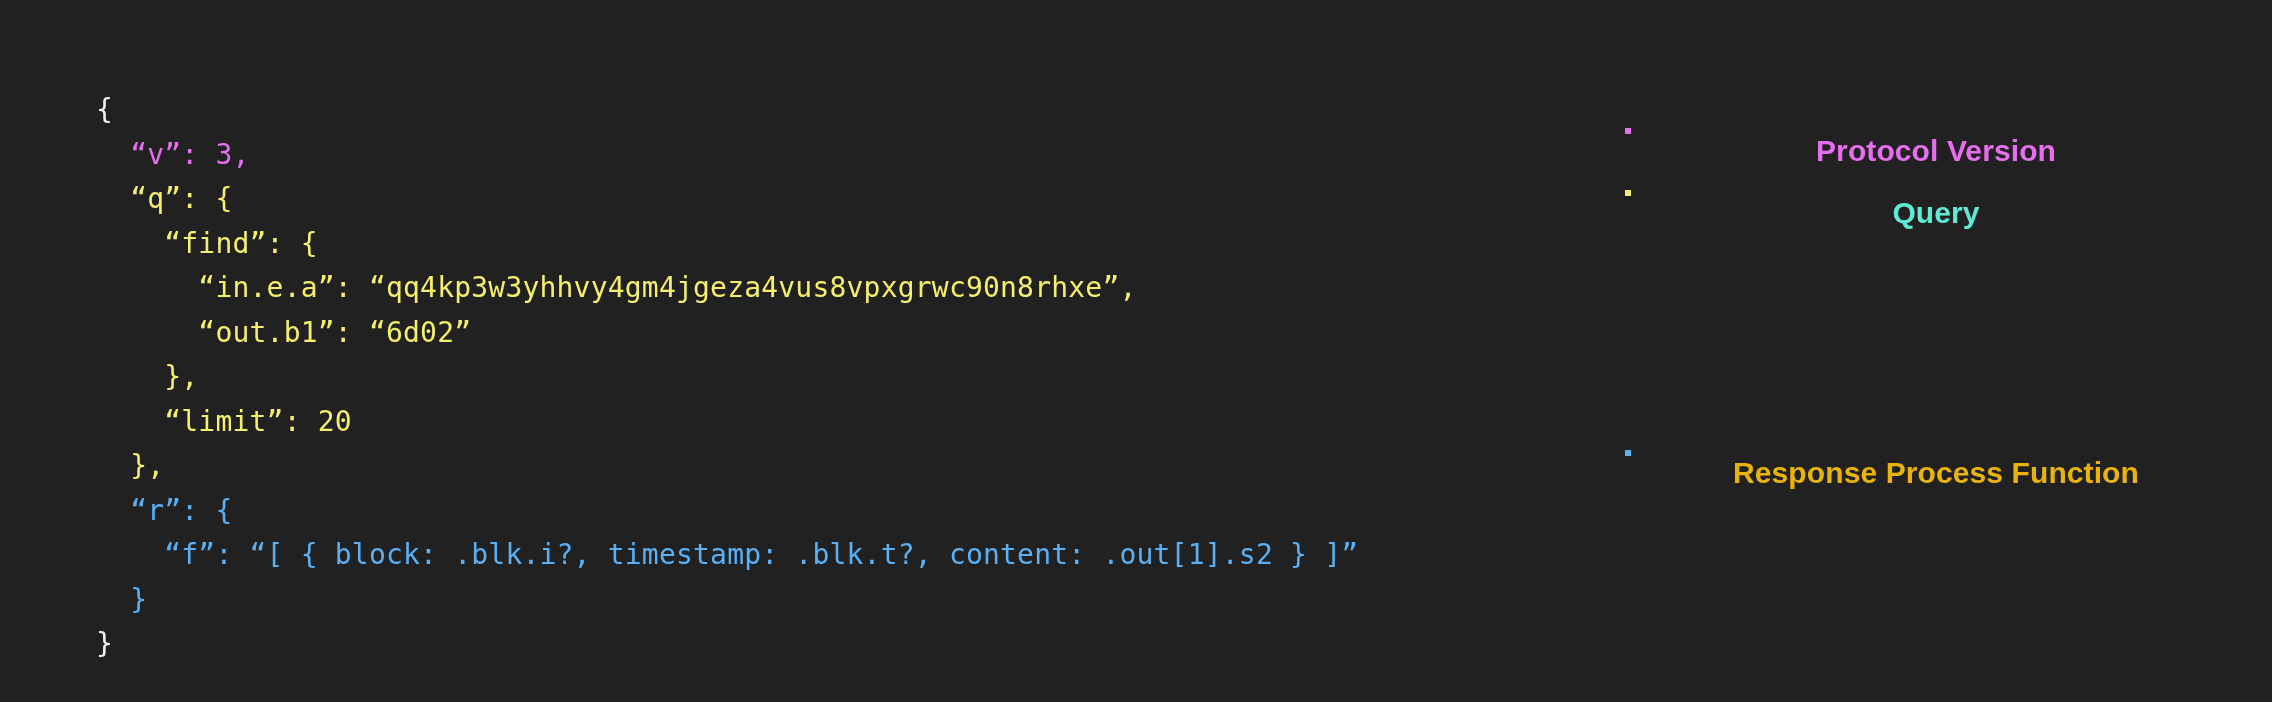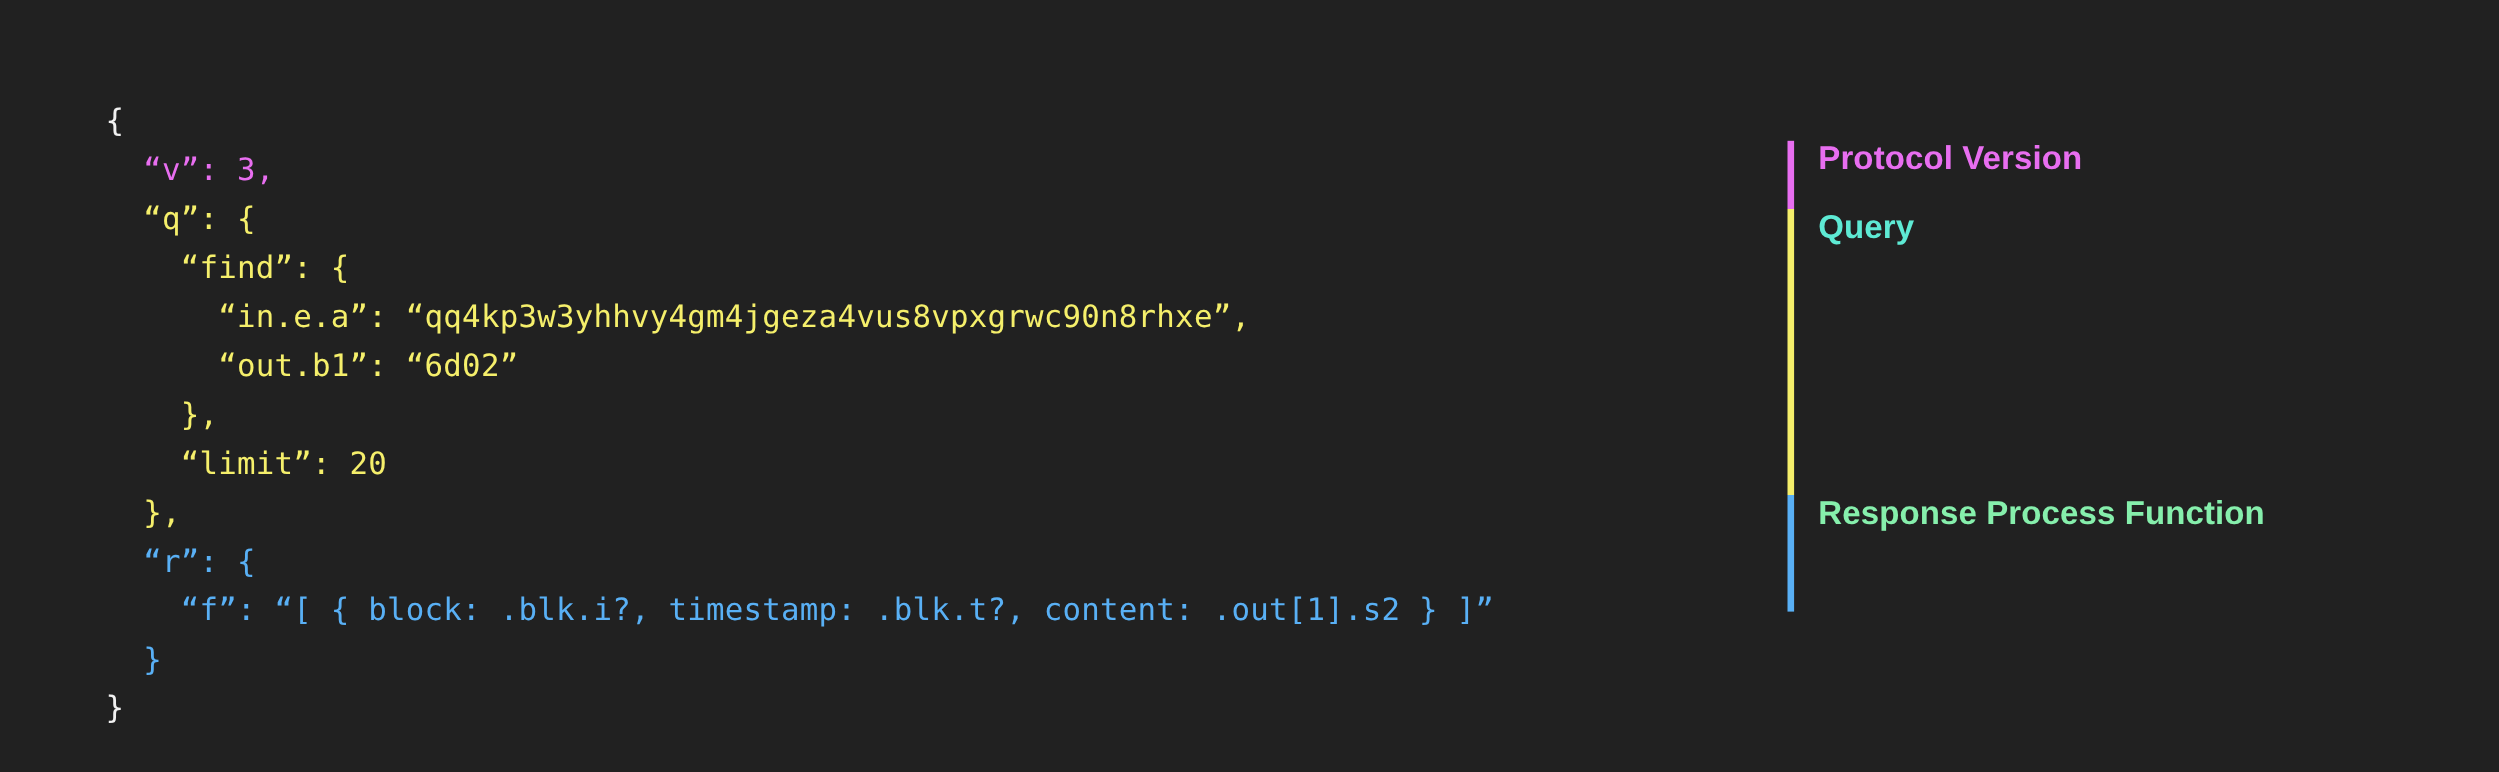--- a/index.html
+++ b/index.html
@@ -41,22 +41,23 @@
     position: absolute;
     left: 1625px;
     top: 128px;
     width: 600px;
     height: 428px;
   }
   .anno-row {
     position: absolute;
     left: 0;
     display: flex;
-    align-items: flex-start;
+    align-items: center;
     width: 100%;
+    flex-direction: column;
   }
   .anno-bar {
     width: 6px;
     flex: 0 0 6px;
     align-self: stretch;
   }
   .anno-label {
     font-family: "Liberation Sans", sans-serif;
     font-weight: bold;
     font-size: 30px;
@@ -74,15 +75,15 @@
     <div class="anno-row" style="top: 0px; height: 62px;">
       <div class="anno-bar" style="background: rgb(232, 110, 240);"></div>
       <div class="anno-label" style="color: rgb(232, 110, 240);">Protocol Version</div>
     </div>
     <div class="anno-row" style="top: 62px; height: 260px;">
       <div class="anno-bar" style="background: rgb(245, 239, 107);"></div>
       <div class="anno-label" style="color: #5eead4;">Query</div>
     </div>
     <div class="anno-row" style="top: 322px; height: 106px;">
       <div class="anno-bar" style="background: rgb(89, 176, 245);"></div>
-      <div class="anno-label" style="color: #86efac;">Response Process Function</div>
+      <div class="anno-label" style="color: #eab308;">Response Process Function</div>
     </div>
   </div>
 
 </body></html>

